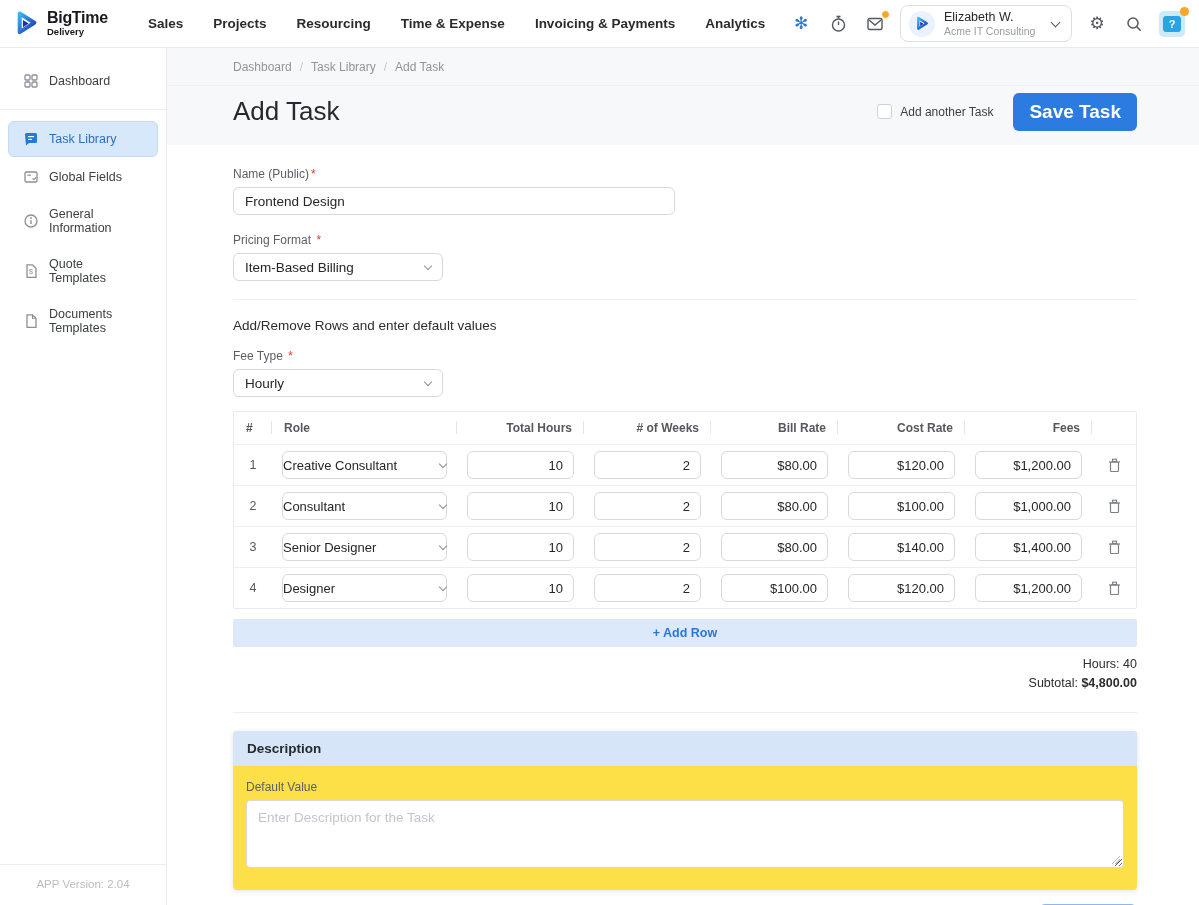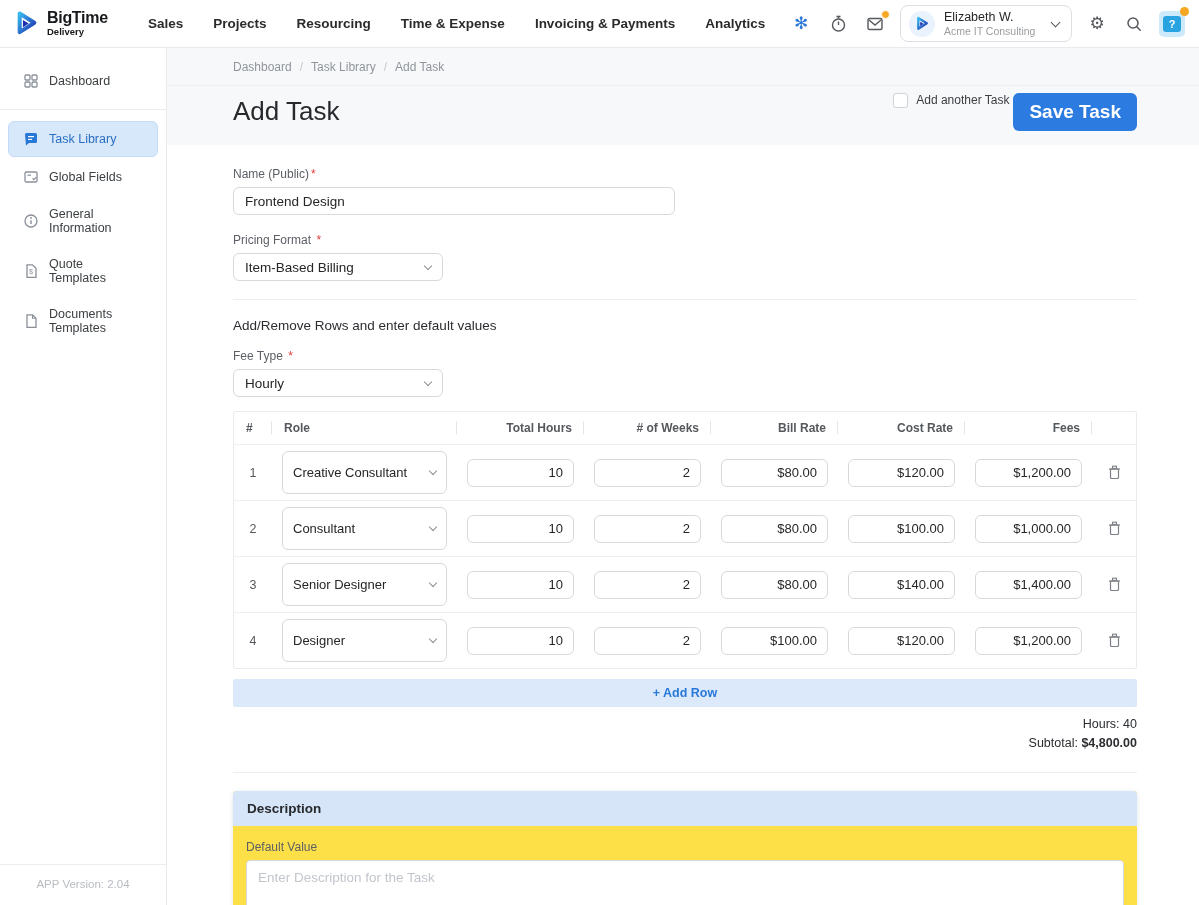--- a/index.html
+++ b/index.html
@@ -59,21 +59,21 @@
   
   .main { flex:1; display:flex; flex-direction:column; min-width:0; background:#fff; }
   .crumb-bar { height:38px; flex:0 0 38px; background:#f7f8fa; border-bottom:1px solid #eef0f2;
     display:flex; align-items:center; padding-left:66px; }
   .crumb { font-size:12px; color:#90959b; cursor:pointer; }
   .crumb.current { cursor:default; }
   .crumb-sep { font-size:12px; color:#c6c9cd; margin:0 8px; }
   .page-head { height:59px; flex:0 0 59px; background:#f7f8fa; display:flex; align-items:center;
     padding:0 62px 8px 66px; }
   .page-title { font-size:26px; font-weight:500; color:#27292d; }
-  .head-right { margin-left:auto; display:flex; align-items:flex-start; gap:4px; }
+  .head-right { margin-left:auto; display:flex; align-items:center; gap:20px; }
   .chk-wrap { display:flex; align-items:center; gap:8px; cursor:pointer; }
   .chk-box { width:15px; height:15px; border:1px solid #cfd2d6; border-radius:3px; background:#fff; }
   .chk-label { font-size:12px; color:#3c4043; }
   .btn-primary { background:#2c7be0; color:#fff; border:none; border-radius:6px;
     font-size:19px; font-weight:700; padding:8px 16px; cursor:pointer;
     font-family:inherit; }
 
   .content { flex:1; padding:22px 62px 0 66px; overflow:hidden; }
 
   .field-label { font-size:12px; color:#5c6066; margin-bottom:6px; }
@@ -92,22 +92,22 @@
   table.fee { width:100%; border-collapse:collapse; table-layout:fixed; }
   .fee th { position:relative; font-size:12px; font-weight:700; color:#55585c;
     padding:9px 12px; text-align:right; white-space:nowrap; }
   .fee th.al { text-align:left; }
   .fee th:not(.no-sep)::after { content:''; position:absolute; right:0; top:9px; height:13px;
     width:1px; background:#e4e6e9; }
   .fee td { padding:6px 10px; border-top:1px solid #edeff1; vertical-align:middle; }
   .fee .idx { font-size:12.5px; color:#55585c; text-align:center; }
   .cell-input { width:100%; height:28px; border:1px solid #d6d9dd; border-radius:6px;
     text-align:right; padding:0 10px; font-size:13px; color:#262626; font-family:inherit; background:#fff; }
-  .row-select { width:100%; height:43px; border:1px solid #d6d9dd; border-radius:6px; background:#fff;
-    display:flex; align-items:center; justify-content:space-between; padding:0 10px;
+  .row-select { width:100%; height:28px; border:1px solid #d6d9dd; border-radius:6px; background:#fff;
+    display:flex; align-items:center; justify-content:space-between; padding:0 0;
     font-size:13px; color:#262626; cursor:pointer; }
   .trash { display:flex; align-items:center; justify-content:center; cursor:pointer; }
 
   .add-row-bar { margin-top:10px; height:28px; background:#dce9fb; border-radius:2px;
     display:flex; align-items:center; justify-content:center; cursor:pointer; }
   .add-row-label { font-size:12.5px; font-weight:700; color:#2878d8; }
 
   .totals { margin-top:8px; text-align:right; font-size:12.5px; color:#2b2d31; line-height:1.55; }
   .totals b { font-weight:700; }
 

